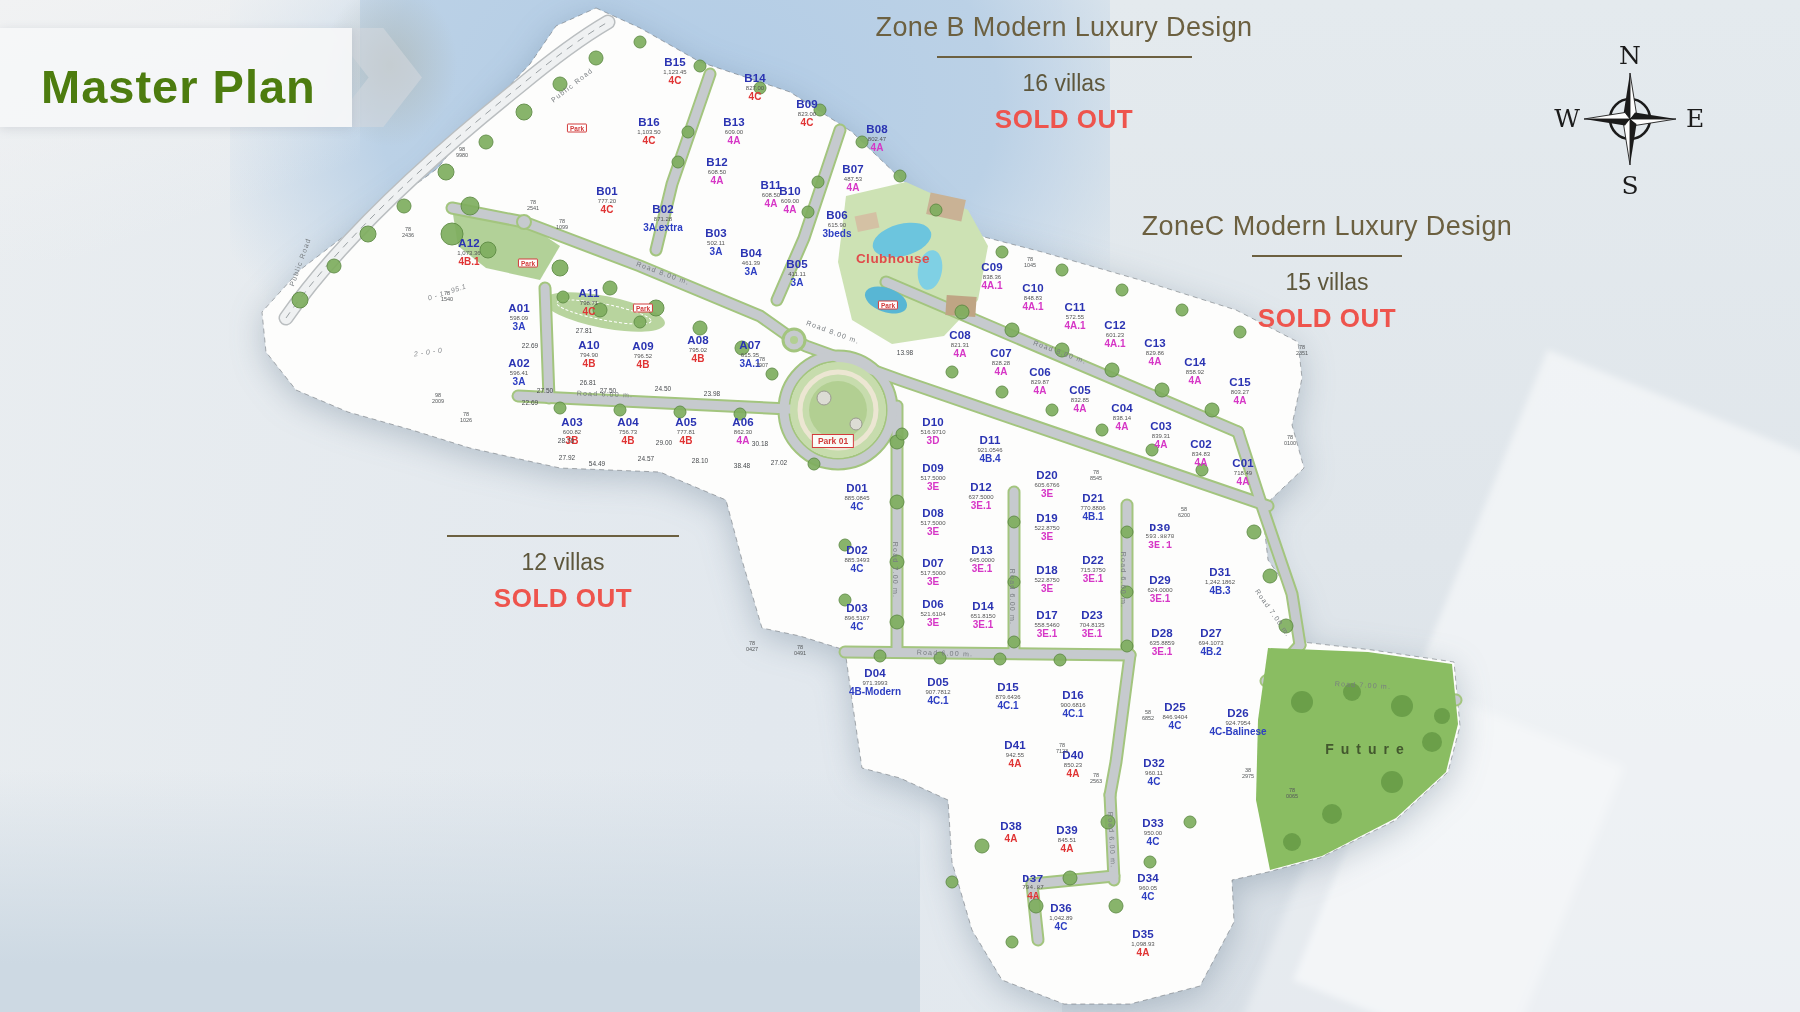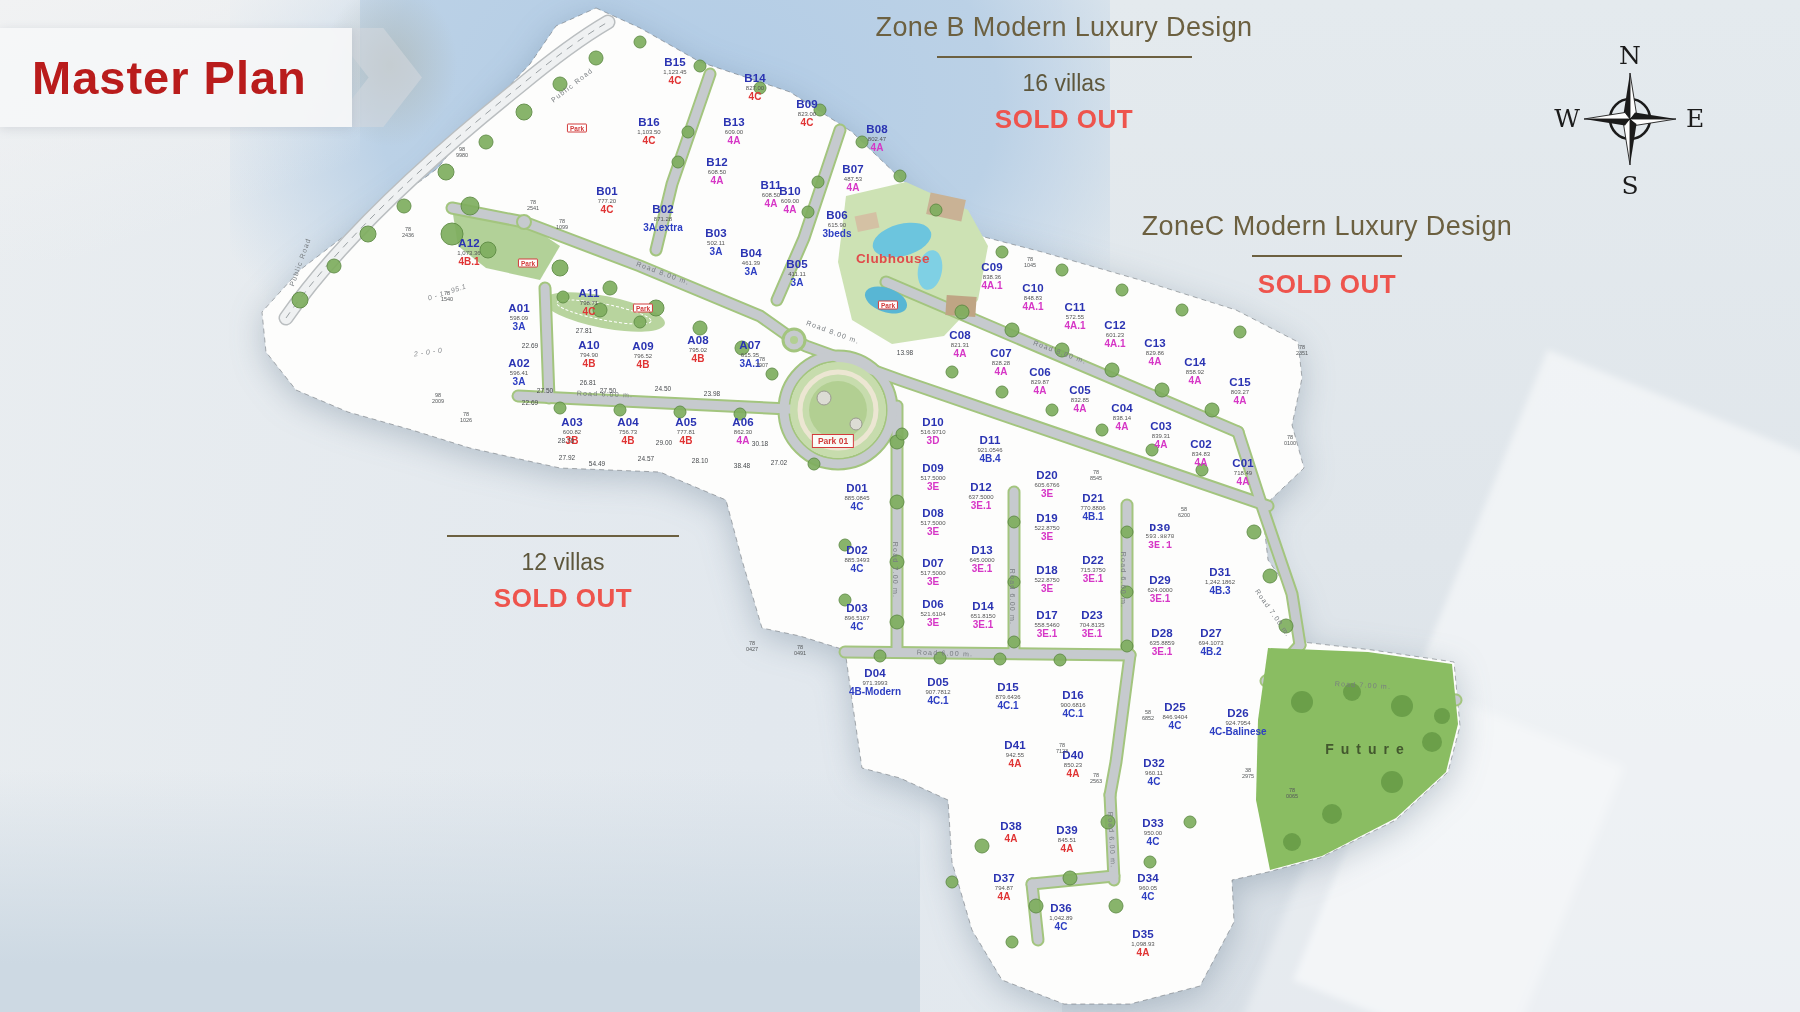--- a/index.html
+++ b/index.html
@@ -21,22 +21,22 @@
 
   svg#plan{position:absolute;left:0;top:0;}
   .site-shape{filter:drop-shadow(0 8px 16px rgba(70,95,120,.3));}
 
   
   .banner{position:absolute;left:0;top:28px;width:352px;height:99px;
     background:rgba(245,246,248,.94);box-shadow:0 2px 10px rgba(100,110,125,.18);}
   .banner-chev{position:absolute;left:330px;top:28px;width:92px;height:99px;
     background:rgba(214,217,222,.55);
     clip-path:polygon(0 0,58% 0,100% 50%,58% 100%,0 100%,42% 50%);}
-  .banner h1{margin:0;padding:0 0 0 32px;line-height:99px;font-size:47px;font-weight:600;
-    letter-spacing:1px;color:#b91c1c;}
+  .banner h1{margin:9px;padding:0 0 0 32px;line-height:99px;font-size:47px;font-weight:600;
+    letter-spacing:1px;color:#4d7c0f;}
 
   
   .zoneblk{position:absolute;text-align:center;color:#6c6040;}
   .zoneblk .zt{font-size:27px;letter-spacing:.4px;white-space:nowrap;}
   .zoneblk .zl{height:2px;background:#6c6040;margin:13px auto 12px auto;}
   .zoneblk .zv{font-size:23px;color:#5e573c;}
   .zoneblk .zs{font-size:26px;font-weight:700;color:#ee544d;margin-top:7px;letter-spacing:.5px;}
   .zb{left:844px;top:12px;width:440px;}   .zb .zl{width:255px;}
   .zc{left:1107px;top:211px;width:440px;} .zc .zl{width:150px;}
   .za{left:363px;top:522px;width:400px;}  .za .zl{width:232px;}
@@ -631,21 +631,21 @@
       <div class="plot" style="left: 1067px; top: 840px;">
         <div class="pid">D39</div>
         <div class="parea">845.51</div>
         <div class="ptype t-r">4A</div>
       </div>
       <div class="plot" style="left: 1153px; top: 833px;">
         <div class="pid">D33</div>
         <div class="parea">950.00</div>
         <div class="ptype t-b">4C</div>
       </div>
-      <div class="plot" style="left: 1004px; top: 888px;">
+      <div class="plot" style="left: 1033px; top: 888px; font-family: Liberation Mono, monospace;">
         <div class="pid">D37</div>
         <div class="parea">794.87</div>
         <div class="ptype t-r">4A</div>
       </div>
       <div class="plot" style="left: 1148px; top: 888px;">
         <div class="pid">D34</div>
         <div class="parea">960.05</div>
         <div class="ptype t-b">4C</div>
       </div>
       <div class="plot" style="left: 1061px; top: 918px;">
@@ -731,20 +731,21 @@
 
   <div class="zoneblk zb">
     <div class="zt">Zone B Modern Luxury Design</div>
     <div class="zl"></div>
     <div class="zv">16 villas</div>
     <div class="zs">SOLD OUT</div>
   </div>
   <div class="zoneblk zc">
     <div class="zt">ZoneC Modern Luxury Design</div>
     <div class="zl"></div>
+    <div class="zv">15 villas</div>
     <div class="zs">SOLD OUT</div>
   </div>
   <div class="zoneblk za">
     <div class="zl"></div>
     <div class="zv">12 villas</div>
     <div class="zs">SOLD OUT</div>
   </div>
 
   <svg class="compass" width="185" height="190">
     <g>

